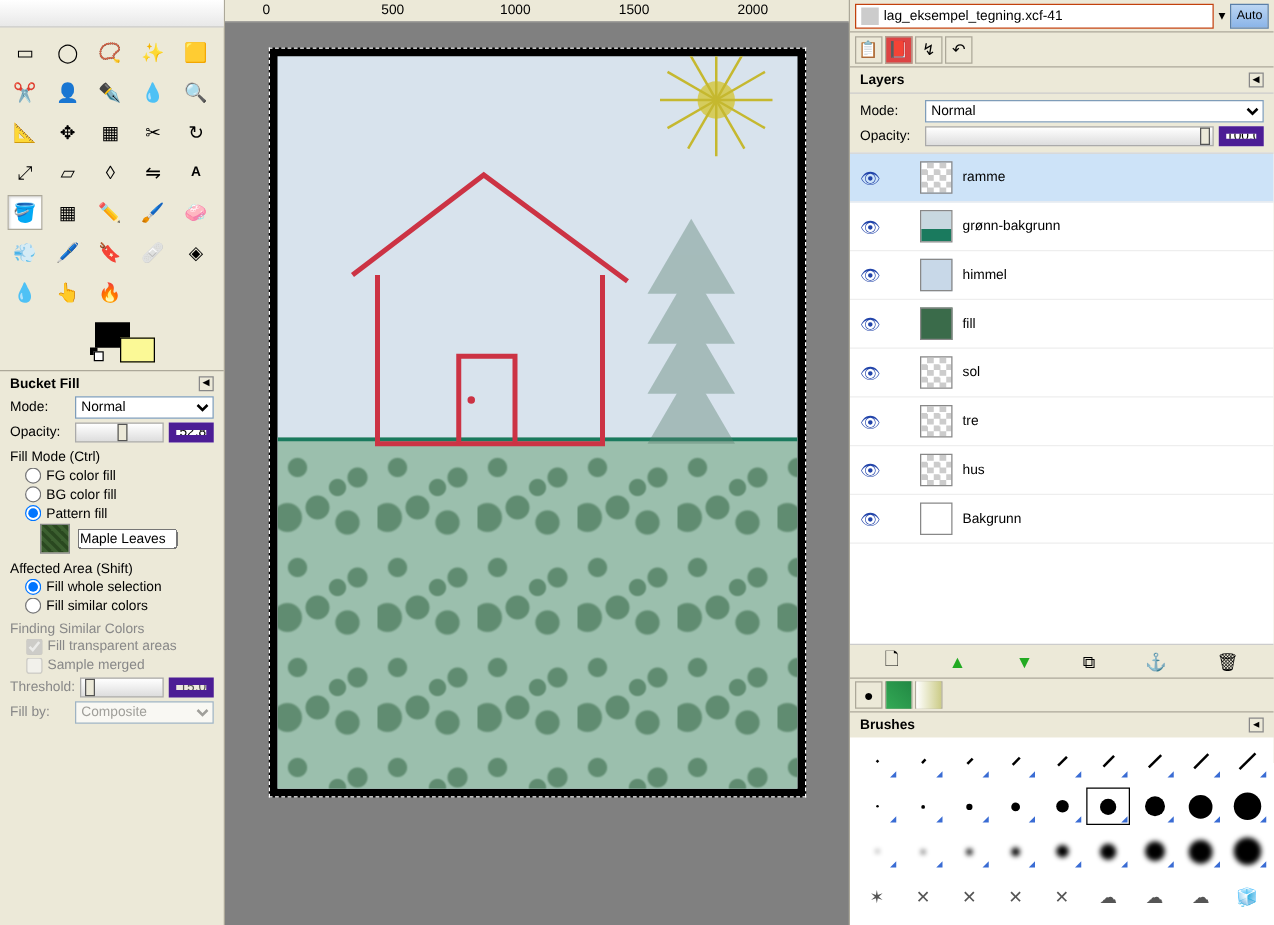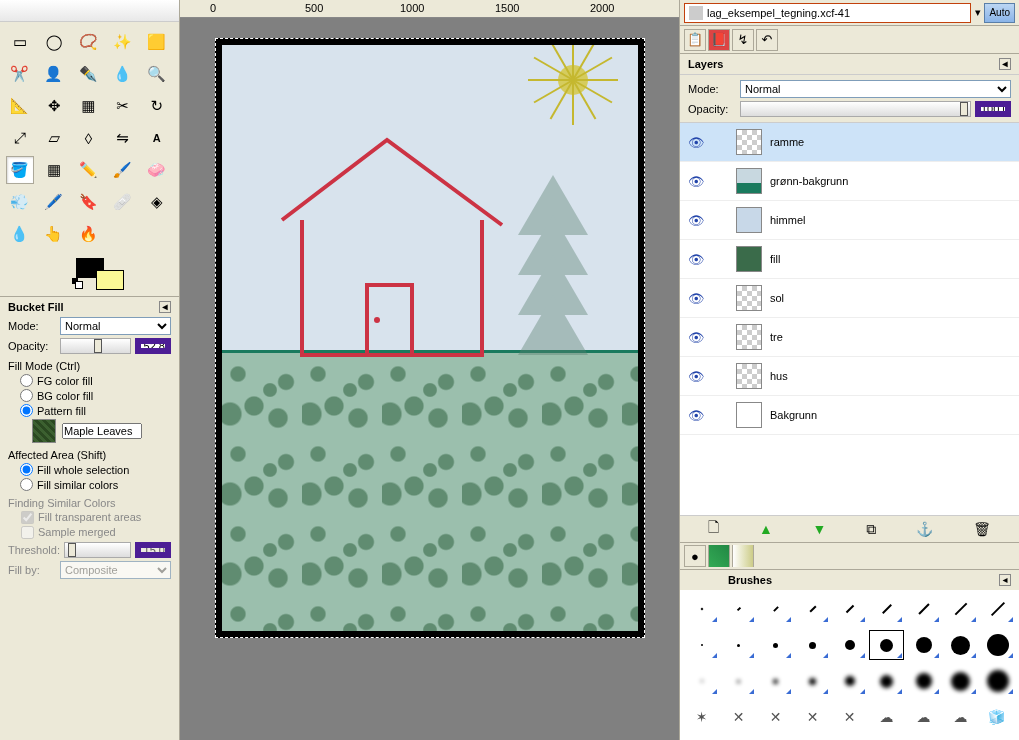--- a/index.html
+++ b/index.html
@@ -79,21 +79,21 @@
 .layer-row.sel{background:#cde3f8;}
 .eye{width:16px; text-align:center; color:#24a; font-size:13px;}
 .link-col{width:16px;}
 .layer-thumb{width:26px;height:26px; border:1px solid #888; background:#ccc;}
 .checker{background:repeating-conic-gradient(#ccc 0 25%, #fff 0 50%) 0 0/10px 10px;}
 .layer-buttons{height:26px; display:flex; justify-content:space-around; align-items:center; padding:2px 8px;}
 .layer-buttons span{font-size:14px; cursor:pointer;}
 
 .bottom-tabs{height:28px; display:flex; align-items:center; gap:2px; padding:2px 4px; border-top:1px solid #aca899; border-bottom:1px solid #aca899;}
 .brushes-panel{}
-.brushes-head{padding:4px 8px; font-weight:bold; display:flex; justify-content:space-between;margin-left:40px;}
+.brushes-head{padding:4px 8px; font-weight:bold; display:flex; justify-content:space-between;}
 .brushes-head .menu-icon{ font-size:10px; border:1px solid #888; width:12px; height:12px; text-align:center; line-height:10px; font-weight:normal;}
 .brush-sub{padding:0 8px 4px; font-style:italic;}
 .brush-grid{background:#fff; height:150px; overflow:auto; display:grid; grid-template-columns:repeat(9,1fr); gap:2px; padding:4px;}
 .brush-cell{height:30px; border:1px solid transparent; display:flex; align-items:center; justify-content:center; position:relative;}
 .brush-cell.sel{border:1px solid #000;}
 .brush-cell .dot{background:#000; border-radius:50%;}
 .brush-cell .corner{position:absolute; bottom:1px; right:1px; width:0;height:0;border-left:5px solid transparent; border-bottom:5px solid #3a6cd4;}
 .gradient-swatch{width:22px;height:22px;}
 
 .lock-checker { width:14px; height:14px; background:repeating-conic-gradient(#bbb 0 25%, #eee 0 50%) 0 0/8px 8px; border:1px solid #888;}

